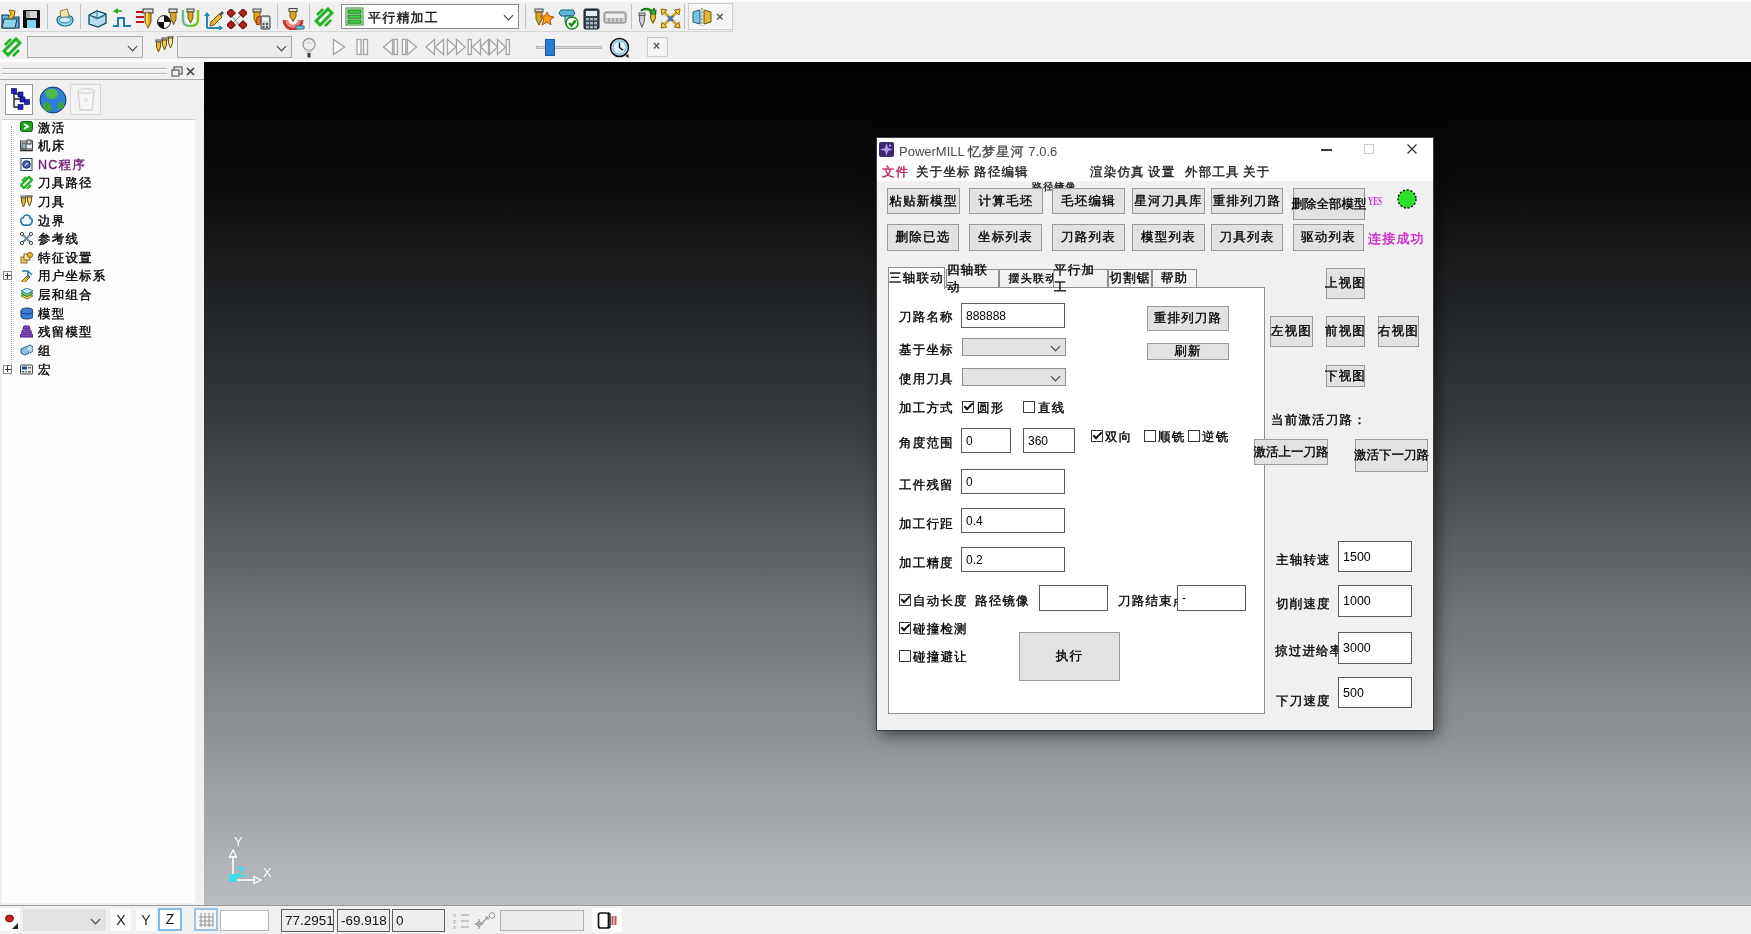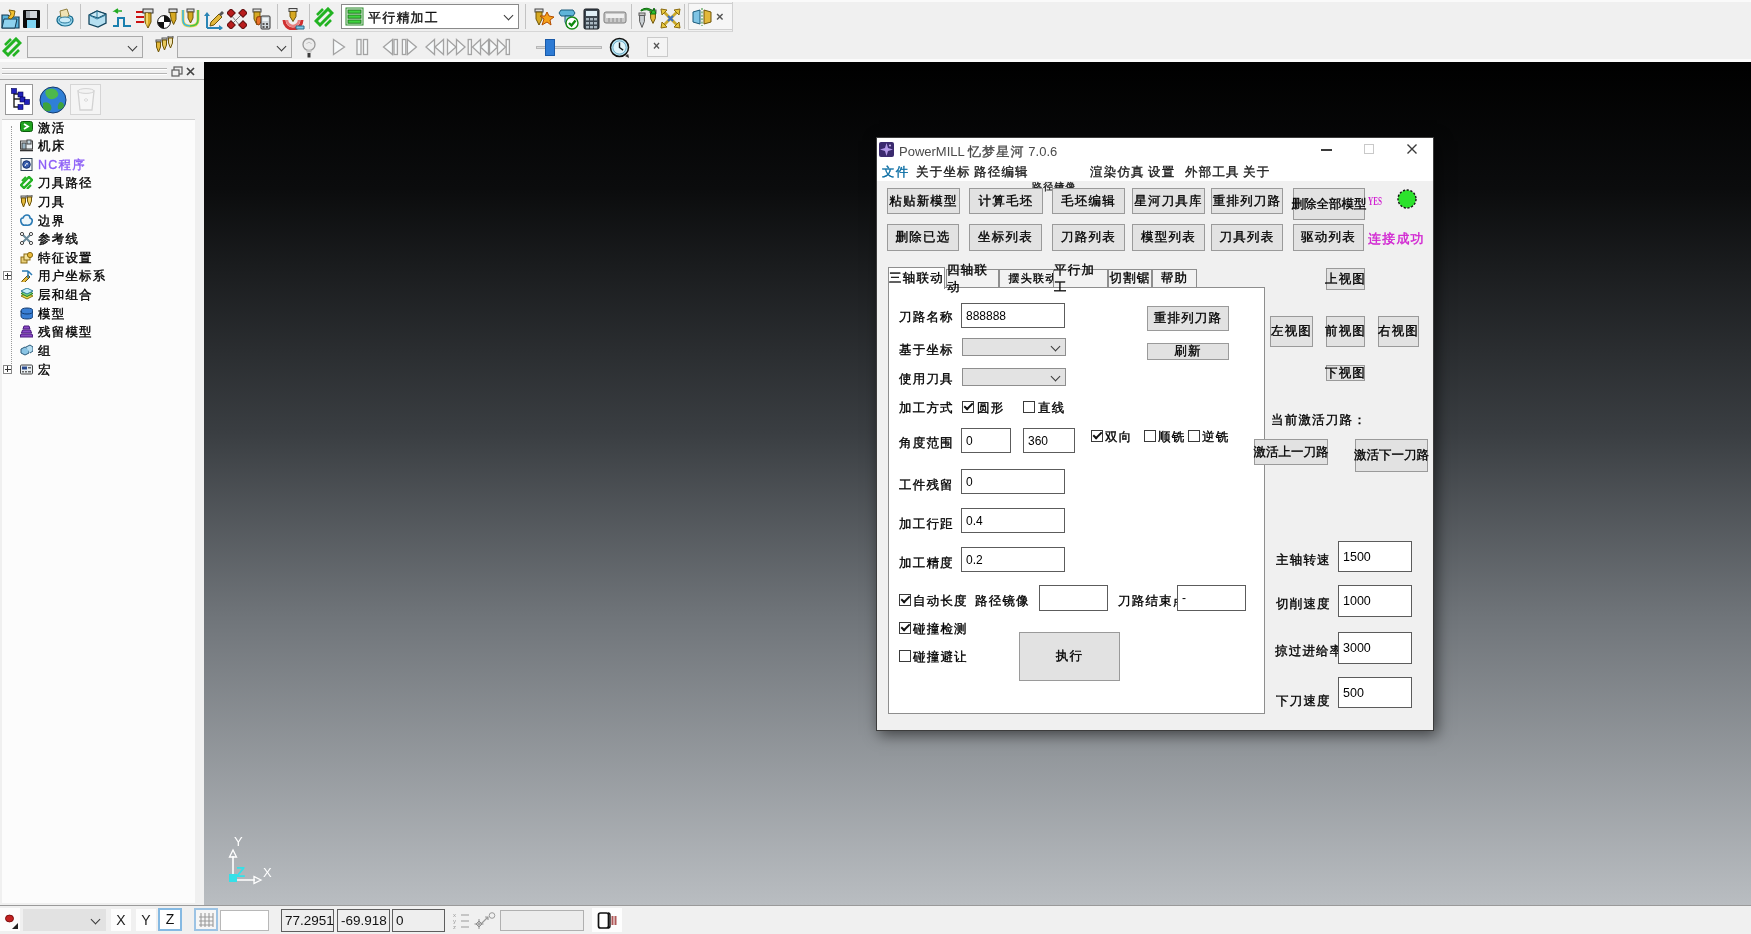--- a/index.html
+++ b/index.html
@@ -307,21 +307,21 @@
         <rect x="7" y="1" width="4" height="4" fill="#c4d4de" stroke="#444"></rect>
         <path d="M0 11.5 h13" stroke="#333" stroke-width="1.6"></path>
       </svg>
       <div class="a zh" style="left:38px;top:19px;font-size:12.5px;color:#000">机床</div>
       <div class="a" style="left:12px;top:45px;width:8px;height:1px;border-top:-62px dotted #9a9a9a"></div>
       <svg class="a" style="left:20px;top:39px" width="13" height="13" viewBox="0 0 13 13">
         <rect x="1" y="0.5" width="11" height="12" fill="#f4f8fa" stroke="#345"></rect>
         <circle cx="6.5" cy="6.5" r="3.8" fill="#3a5fae" stroke="#16306e"></circle>
         <path d="M5 8 q1.5-4 3-2" stroke="#fff" fill="none"></path>
       </svg>
-      <div class="a zh" style="left:38px;top:38px;font-size:12.5px;color:#8b5cf6">NC程序</div>
+      <div class="a zh" style="left:38px;top:38px;font-size:12.5px;color:#701a75">NC程序</div>
       <div class="a" style="left:12px;top:64px;width:8px;height:1px;border-top:-62px dotted #9a9a9a"></div>
       <svg class="a" style="left:20px;top:57px" width="13" height="13" viewBox="0 0 13 13">
         <g stroke="#23b223" stroke-width="2.2" fill="none">
           <path d="M2 5 l4-4 m1 12 l4-4"></path>
           <path d="M1 9 L9 1 l3 3 L4 12 z" stroke-width="2.4"></path>
         </g>
       </svg>
       <div class="a zh" style="left:38px;top:56px;font-size:12.5px;color:#000">刀具路径</div>
       <div class="a" style="left:12px;top:82px;width:8px;height:1px;border-top:-62px dotted #9a9a9a"></div>
       <svg class="a" style="left:20px;top:76px" width="13" height="13" viewBox="0 0 13 13">
@@ -451,21 +451,21 @@
       <rect width="15" height="15" rx="2" fill="#3b2a6e"></rect>
       <path d="M7.5 1 L9 6 L14 7.5 L9 9 L7.5 14 L6 9 L1 7.5 L6 6 Z" fill="#b49ae8"></path>
       <circle cx="11" cy="3.5" r="1" fill="#d4c4f4"></circle>
     </svg>
 <div class="a" style="left:22px;top:5px;font-size:13px;color:#4a4a4a">PowerMILL <span class="zh">忆梦星河</span>  7.0.6</div>
 <div class="a" style="left:444px;top:11px;width:11px;height:2px;background:#3a3a3a"></div>
 <div class="a" style="left:487px;top:6px;width:10px;height:10px;border:1.5px solid #c9c9c9"></div>
 <svg class="a" style="left:529px;top:5px" width="12" height="12" viewBox="0 0 12 12">
       <path d="M1.5 1.5 l9 9 M10.5 1.5 l-9 9" stroke="#3a3a3a" stroke-width="1.4"></path>
     </svg>
-<div class="a zh" style="left:5px;top:26px;font-size:12.5px;color:#0369a1">文件</div>
+<div class="a zh" style="left:5px;top:26px;font-size:12.5px;color:#be185d">文件</div>
 <div class="a zh" style="left:39px;top:26px;font-size:12.5px;color:#1a1a1a">关于坐标</div>
 <div class="a zh" style="left:97px;top:26px;font-size:12.5px;color:#1a1a1a">路径编辑</div>
 <div class="a zh" style="left:155px;top:42px;font-size:10px;color:#1a1a1a">路径镜像</div>
 <div class="a zh" style="left:213px;top:26px;font-size:12.5px;color:#1a1a1a">渲染仿真</div>
 <div class="a zh" style="left:271px;top:26px;font-size:12.5px;color:#1a1a1a">设置</div>
 <div class="a zh" style="left:308px;top:26px;font-size:12.5px;color:#1a1a1a">外部工具</div>
 <div class="a zh" style="left:366px;top:26px;font-size:12.5px;color:#1a1a1a">关于</div>
 <div class="btn zh" style="left:10px;top:50px;width:73px;height:26px">粘贴新模型</div>
 <div class="btn zh" style="left:92px;top:50px;width:74px;height:26px">计算毛坯</div>
 <div class="btn zh" style="left:175px;top:50px;width:73px;height:26px">毛坯编辑</div>
@@ -534,25 +534,25 @@
 <div class="inp" style="left:162px;top:447px;width:69px;height:26px"></div>
 <div class="lbl zh" style="left:241px;top:455px">刀路结束点</div>
 <div class="inp" style="left:300px;top:447px;width:69px;height:26px">-</div>
 <div class="cb" style="left:22px;top:484px">
       <div class="ck"></div>
     </div>
 <div class="lbl zh" style="left:36px;top:483px">碰撞检测</div>
 <div class="cb" style="left:22px;top:512px"></div>
 <div class="lbl zh" style="left:36px;top:511px">碰撞避让</div>
 <div class="btn zh" style="left:142px;top:494px;width:101px;height:49px">执行</div>
-<div class="btn zh" style="left:449px;top:130px;width:39px;height:22px">上视图</div>
+<div class="btn zh" style="left:449px;top:130px;width:39px;height:31px">上视图</div>
 <div class="btn zh" style="left:393px;top:178px;width:43px;height:31px">左视图</div>
 <div class="btn zh" style="left:449px;top:178px;width:39px;height:31px">前视图</div>
 <div class="btn zh" style="left:501px;top:178px;width:41px;height:31px">右视图</div>
-<div class="btn zh" style="left:449px;top:227px;width:39px;height:16px">下视图</div>
+<div class="btn zh" style="left:449px;top:227px;width:39px;height:22px">下视图</div>
 <div class="lbl zh" style="left:394px;top:274px">当前激活刀路：</div>
 <div class="btn zh" style="left:377px;top:301px;width:74px;height:26px;letter-spacing:0">激活上一刀路</div>
 <div class="btn zh" style="left:478px;top:301px;width:73px;height:33px;letter-spacing:0">激活下一刀路</div>
 <div class="lbl zh" style="left:399px;top:414px">主轴转速</div>
 <div class="inp" style="left:461px;top:403px;width:74px;height:31px;font-size:12.5px">1500</div>
 <div class="lbl zh" style="left:399px;top:458px">切削速度</div>
 <div class="inp" style="left:461px;top:447px;width:74px;height:32px;font-size:12.5px">1000</div>
 <div class="lbl zh" style="left:398px;top:505px">掠过进给率</div>
 <div class="inp" style="left:461px;top:494px;width:74px;height:32px;font-size:12.5px">3000</div>
 <div class="lbl zh" style="left:399px;top:555px">下刀速度</div>

